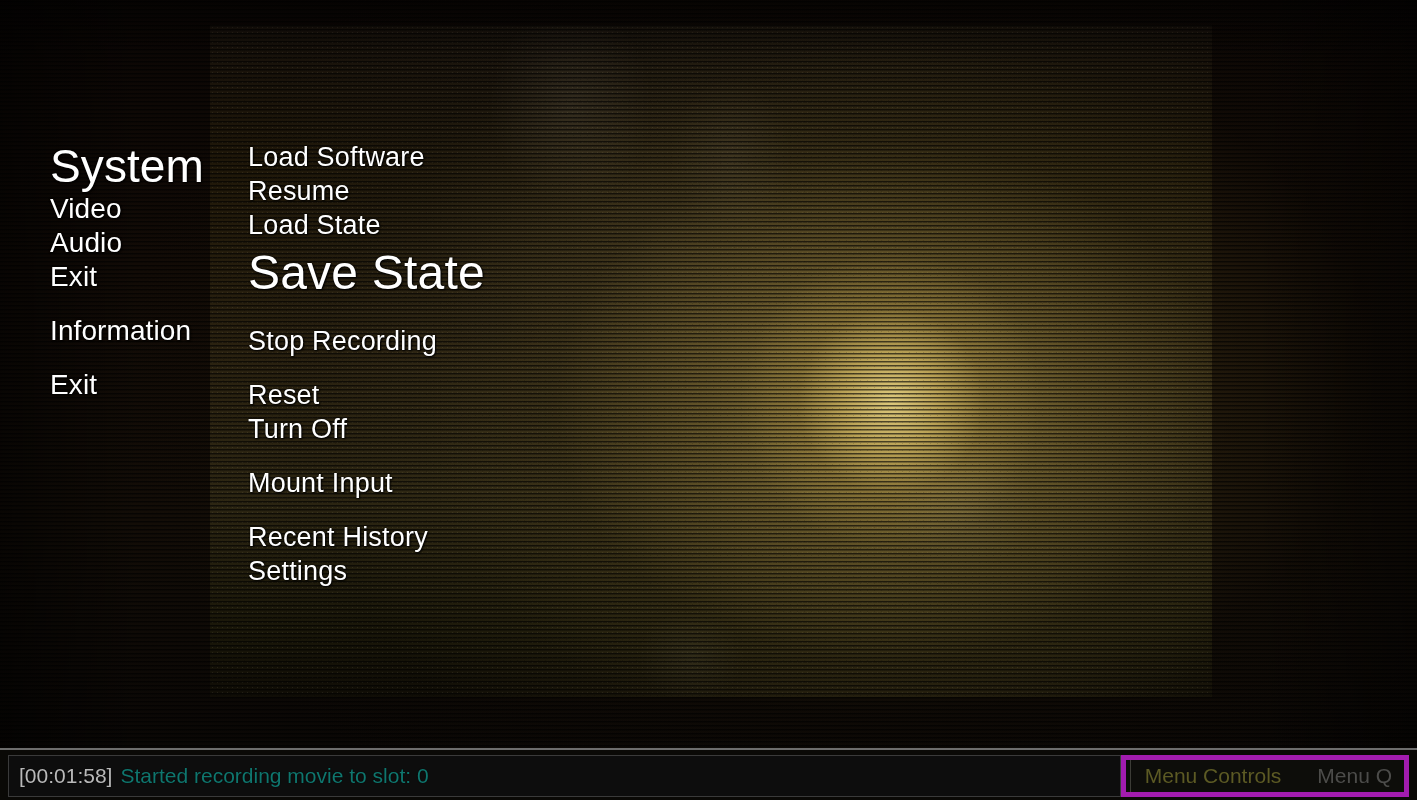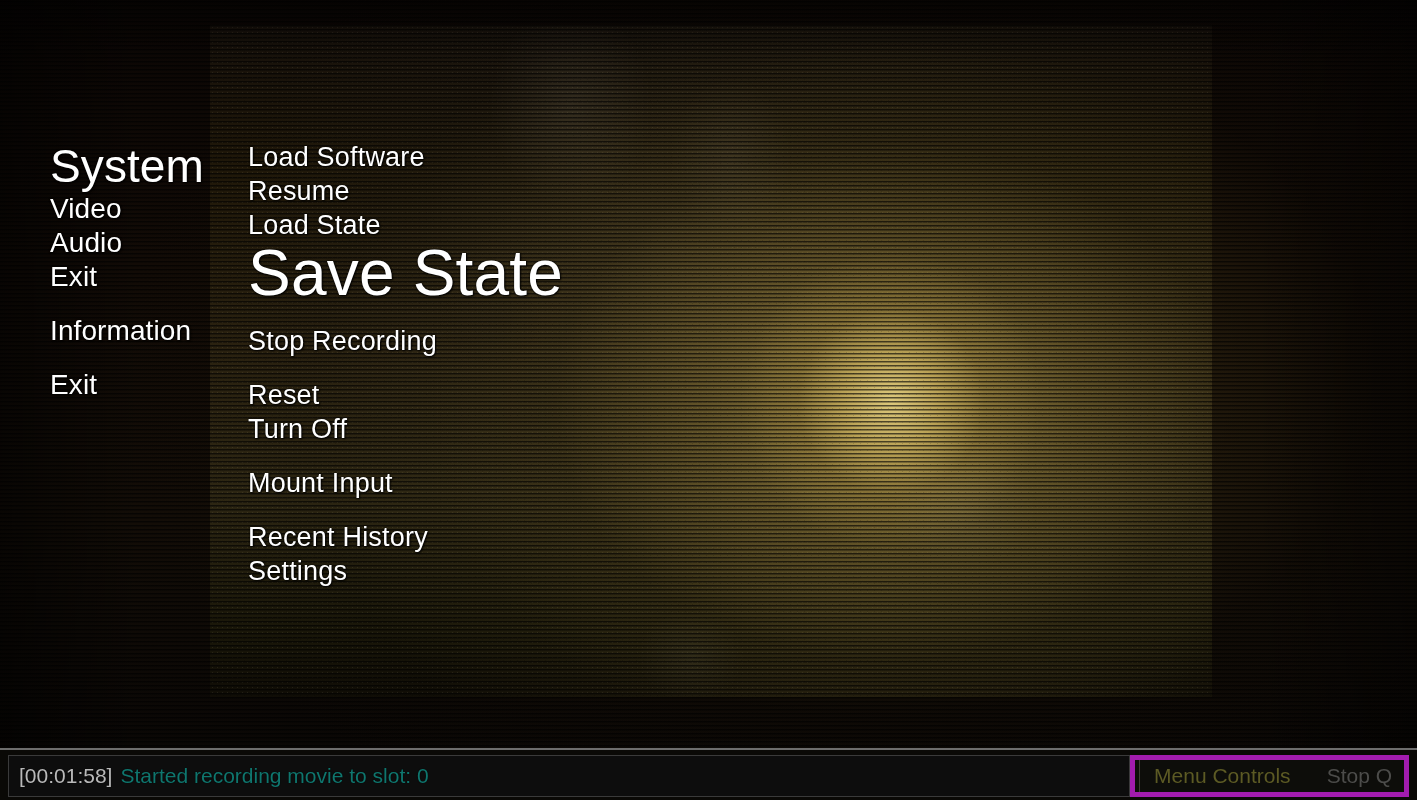--- a/index.html
+++ b/index.html
@@ -161,21 +161,21 @@
   }
   .menu-item {
     color: #ffffff;
     font-size: 27px;
     line-height: 34px;
     letter-spacing: 0.2px;
     text-shadow: 0 0 2px rgba(0,0,0,0.95), 1px 1px 2px rgba(0,0,0,0.9);
     white-space: nowrap;
   }
   .menu-item.selected {
-    font-size: 64px;
+    font-size: 48px;
     line-height: 62px;
   }
   .menu-item.gap-lg {
     margin-top: 20px;
   }
 
   
   #status-bar {
     position: absolute;
     left: 0;
@@ -281,17 +281,17 @@
   </div>
 
   <div id="status-bar">
     <div id="status-message-box">
       <span class="status-time">[00:01:58]</span>
       <span class="status-text">Started recording movie to slot: 0</span>
     </div>
     <div id="status-right-box">
       <div class="status-divider"></div>
       <span class="status-chip-menu">Menu Controls</span>
-      <span class="status-chip-hold">Stop Q</span>
+      <span class="status-chip-hold">Menu Q</span>
     </div>
   </div>
 
 </div>
 
 </body></html>

